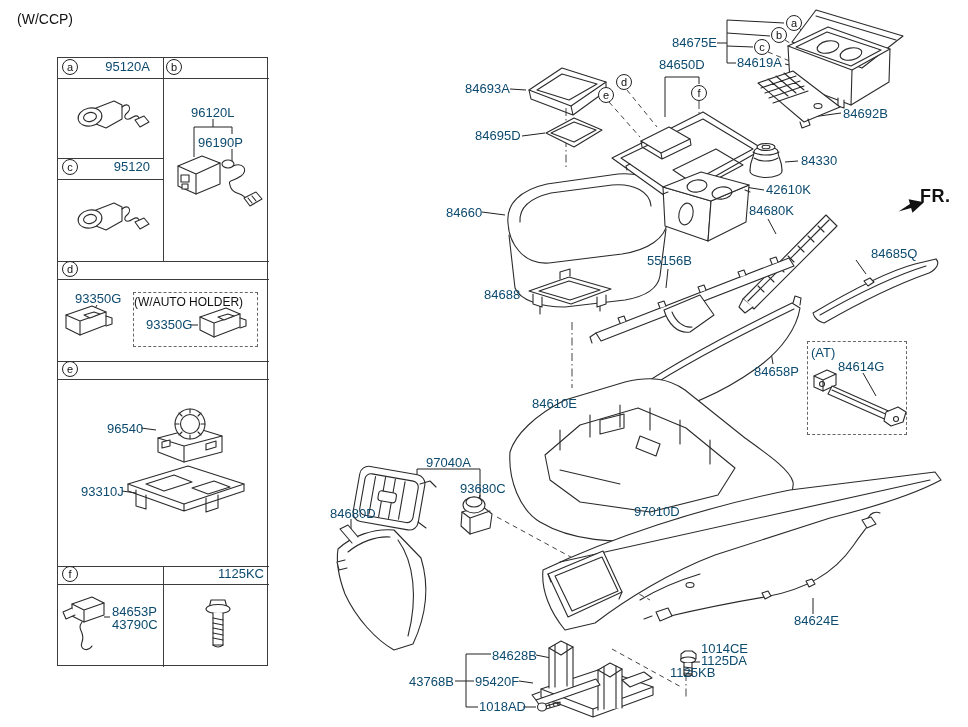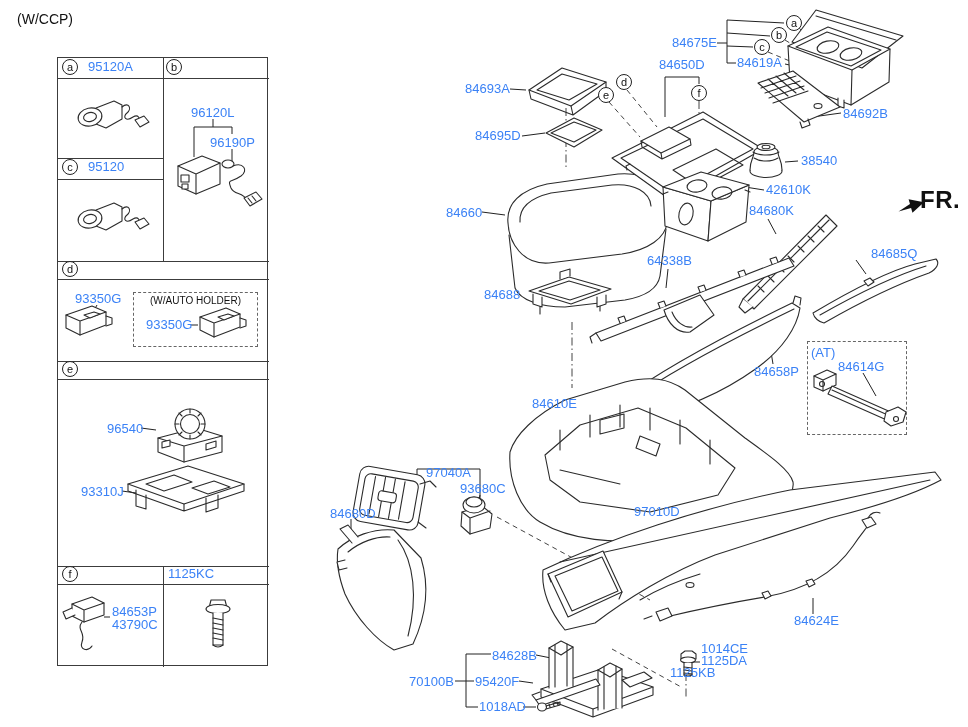--- a/index.html
+++ b/index.html
@@ -5,31 +5,31 @@
   html,body{margin:0;padding:0;background:#fff;}
   .canvas{position:relative;width:968px;height:727px;background:#ffffff;
           font-family:"Liberation Sans",sans-serif;color:#111;overflow:hidden;}
   svg.art{position:absolute;left:0;top:0;}
   svg.art *{vector-effect:non-scaling-stroke;}
   .ln{stroke:#2b2b2b;stroke-width:1.1;fill:none;stroke-linecap:round;stroke-linejoin:round;}
   .fw{fill:#ffffff;}
   .ld{stroke:#222;stroke-width:1;fill:none;}
   .ldash{stroke:#444;stroke-width:1;fill:none;stroke-dasharray:5 4;}
   .ldd{stroke:#444;stroke-width:1;fill:none;stroke-dasharray:8 3 1.5 3;}
-  .callout{position:absolute;font-size:13px;line-height:13px;white-space:nowrap;color:#3b82f6;}
-  .ctr{text-align:left;}
+  .callout{position:absolute;font-size:13px;line-height:13px;white-space:nowrap;color:#0c4a6e;}
+  .ctr{text-align:right;}
   .marker{position:absolute;width:16px;height:16px;border:1.3px solid #222;border-radius:50%;
           font-size:11px;line-height:14px;text-align:center;background:#fff;box-sizing:border-box;color:#111;}
   .ptable{position:absolute;border:1.6px solid #3c3c3c;box-sizing:border-box;background:transparent;}
   .hline{position:absolute;height:1.4px;background:#3c3c3c;}
   .vline{position:absolute;width:1.4px;background:#3c3c3c;}
   .dashedbox{position:absolute;border:1.4px dashed #666;box-sizing:border-box;}
-  .holder-title{position:absolute;left:0;right:0;top:2px;text-align:center;font-size:10px;}
+  .holder-title{position:absolute;left:0;right:0;top:2px;font-size:12px;}
   .page-title{position:absolute;font-size:14px;}
-  .fr-label{position:absolute;font-size:24px;font-weight:bold;letter-spacing:0.5px;}
+  .fr-label{position:absolute;font-size:18px;font-weight:bold;letter-spacing:0.5px;}
 </style>
 </head>
 <body>
 
 <div class="canvas">
 
   <svg class="art" width="968" height="727" viewBox="0 0 968 727">
     <defs>
       <g id="socket">
         <path class="ln fw" d="M18,10 L36,3 L44,7 L44,21 L28,30 L18,26 Z"></path>
@@ -301,21 +301,21 @@
   <div class="marker" style="left:62px;top:59px">a</div>
   <div class="marker" style="left:166px;top:59px">b</div>
   <div class="marker" style="left:62px;top:159px">c</div>
   <div class="marker" style="left:62px;top:261px">d</div>
   <div class="marker" style="left:62px;top:361px">e</div>
   <div class="marker" style="left:62px;top:566px">f</div>
 
   <div class="callout ctr" style="left:88px;top:60px;width:62px">95120A</div>
   <div class="callout ctr" style="left:88px;top:160px;width:62px">95120</div>
   <div class="callout" style="left:191px;top:106px">96120L</div>
-  <div class="callout" style="left:210px;top:136px">96190P</div>
+  <div class="callout" style="left:198px;top:136px">96190P</div>
   <div class="callout" style="left:75px;top:292px">93350G</div>
   <div class="callout" style="left:107px;top:422px">96540</div>
   <div class="callout" style="left:81px;top:485px">93310J</div>
   <div class="callout ctr" style="left:168px;top:567px;width:96px">1125KC</div>
   <div class="callout" style="left:112px;top:605px">84653P</div>
   <div class="callout" style="left:112px;top:618px">43790C</div>
 
   <div class="dashedbox" style="left:133px;top:292px;width:125px;height:55px">
     <div class="holder-title">(W/AUTO HOLDER)</div>
   </div>
@@ -331,35 +331,35 @@
   <div class="marker" style="left:616px;top:74px">d</div>
   <div class="marker" style="left:598px;top:87px">e</div>
   <div class="marker" style="left:691px;top:85px">f</div>
 
   <div class="callout" style="left:672px;top:36px">84675E</div>
   <div class="callout" style="left:737px;top:56px">84619A</div>
   <div class="callout" style="left:659px;top:58px">84650D</div>
   <div class="callout" style="left:465px;top:82px">84693A</div>
   <div class="callout" style="left:475px;top:129px">84695D</div>
   <div class="callout" style="left:843px;top:107px">84692B</div>
-  <div class="callout" style="left:801px;top:154px">38540</div>
+  <div class="callout" style="left:801px;top:154px">84330</div>
   <div class="callout" style="left:766px;top:183px">42610K</div>
   <div class="callout" style="left:749px;top:204px">84680K</div>
   <div class="callout" style="left:446px;top:206px">84660</div>
-  <div class="callout" style="left:647px;top:254px">64338B</div>
+  <div class="callout" style="left:647px;top:254px">55156B</div>
   <div class="callout" style="left:871px;top:247px">84685Q</div>
   <div class="callout" style="left:484px;top:288px">84688</div>
   <div class="callout" style="left:754px;top:365px">84658P</div>
   <div class="callout" style="left:532px;top:397px">84610E</div>
-  <div class="callout" style="left:426px;top:466px">97040A</div>
+  <div class="callout" style="left:426px;top:456px">97040A</div>
   <div class="callout" style="left:460px;top:482px">93680C</div>
   <div class="callout" style="left:330px;top:507px">84680D</div>
   <div class="callout" style="left:634px;top:505px">97010D</div>
   <div class="callout" style="left:794px;top:614px">84624E</div>
   <div class="callout" style="left:492px;top:649px">84628B</div>
-  <div class="callout" style="left:409px;top:675px">70100B</div>
+  <div class="callout" style="left:409px;top:675px">43768B</div>
   <div class="callout" style="left:475px;top:675px">95420F</div>
   <div class="callout" style="left:479px;top:700px">1018AD</div>
   <div class="callout" style="left:701px;top:642px">1014CE</div>
   <div class="callout" style="left:701px;top:654px">1125DA</div>
   <div class="callout" style="left:670px;top:666px">1125KB</div>
 
 </div>
 
 </body></html>

